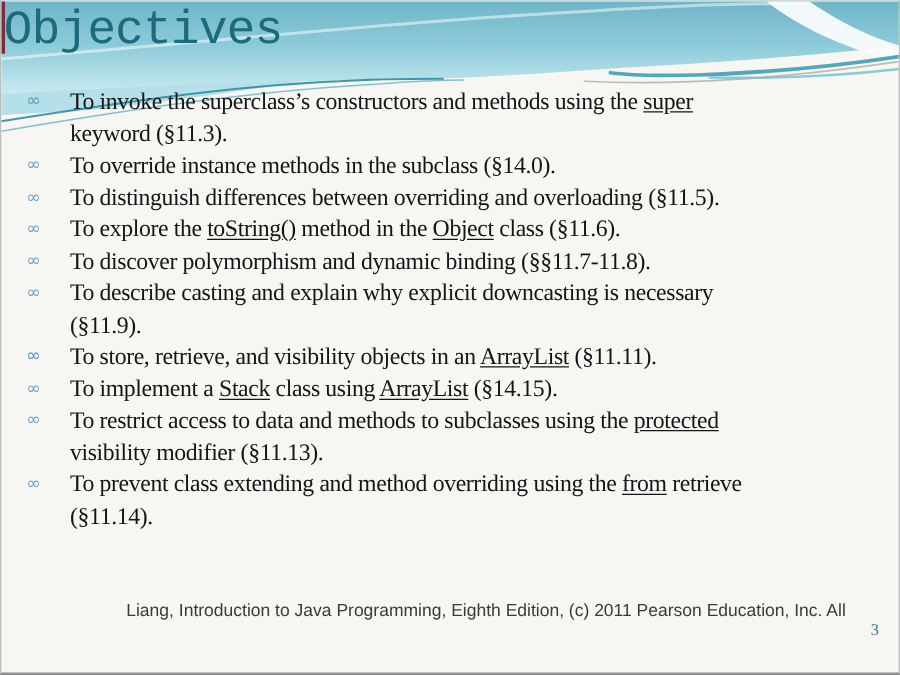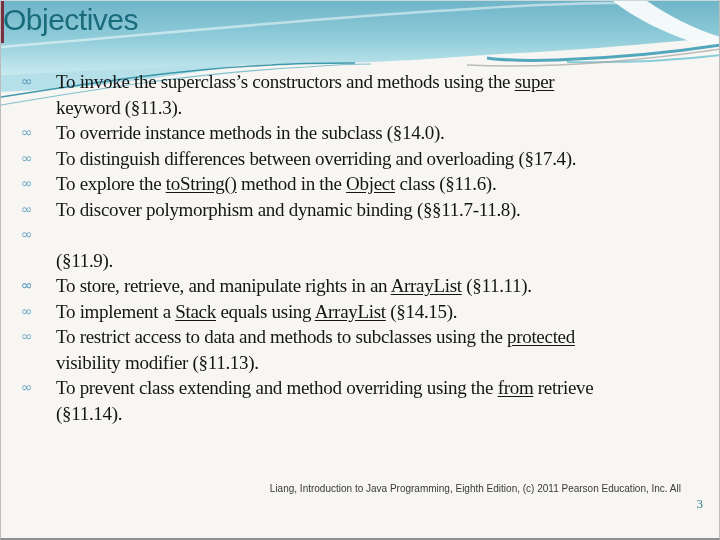--- a/index.html
+++ b/index.html
@@ -6,41 +6,41 @@
   .page {
     position:relative; width:720px; height:540px;
     background:#F7F6F3; overflow:hidden; box-sizing:border-box;
     border-left:1px solid #bcbcbc; border-right:1px solid #bcbcbc;
     border-bottom:2px solid #8f8f8f; border-top:1px solid #c9d8da;
     font-family:"Liberation Serif", serif;
   }
   .banner { position:absolute; top:0; left:0; display:block; }
   .slide-title {
     position:absolute; top:2px; left:2px;
-    font-family:Liberation Sans, sans-serif;
-    font-size:30px; font-weight:400; letter-spacing:-0.5px;
+    font-family:Liberation Mono, monospace;
+    font-size:38px; font-weight:400; letter-spacing:-0.5px;
     color:#1A6B7C; white-space:nowrap;
   }
   .objectives {
     position:absolute; top:68px; left:20px; width:672px;
     margin:0; padding:0; list-style:none;
     font-size:19px; line-height:25.5px; letter-spacing:-0.3px;
     color:#151515;
   }
   .obj-item { position:relative; padding-left:35px; }
   .bullet {
     position:absolute; left:0; top:3px;
     font-family:"DejaVu Sans", sans-serif;
     font-size:14px; line-height:18px; color:#6FA9C6;
   }
   .u { text-decoration:underline; text-underline-offset:2px;text-align:right; }
   .footer {
     position:absolute; left:100px; width:580px; top:481px;
-    text-align:right; font-family:"Liberation Sans", sans-serif;
-    font-size:10px; line-height:13.5px; color:#3a3a3a;
+    text-align:left; font-family:"Liberation Sans", sans-serif;
+    font-size:14px; line-height:13.5px; color:#3a3a3a;
   }
   .page-number {
     position:absolute; right:16px; top:495px;
     font-family:"Liberation Serif", serif;
     font-size:13px; color:#2B7D8E;
   }
 </style>
 </head>
 <body>
 
@@ -65,27 +65,27 @@
     <path d="M0,104 C95,88 195,72 305,66 C330,64 352,63 370,63" stroke="#63B3C4" stroke-width="1.2" fill="none" opacity="0.8"></path>
     <rect x="0" y="0" width="3" height="42" fill="#7A2F40"></rect>
   </svg>
 
   <div class="slide-title">Objectives</div>
 
   <ul class="objectives">
       <li class="obj-item"><span class="bullet">∞</span></li>
       <li class="obj-item"><span class="bullet">∞</span><span><span>To invoke the superclass’s constructors and methods using the </span><span class="u">super</span><br><span>keyword (§11.3).</span></span></li>
       <li class="obj-item"><span class="bullet">∞</span><span><span>To override instance methods in the subclass (§14.0).</span></span></li>
-      <li class="obj-item"><span class="bullet">∞</span><span><span>To distinguish differences between overriding and overloading (§17.4).</span></span></li>
+      <li class="obj-item"><span class="bullet">∞</span><span><span>To distinguish differences between overriding and overloading (§11.5).</span></span></li>
       <li class="obj-item"><span class="bullet">∞</span><span><span>To explore the </span><span class="u">toString()</span><span> method in the </span><span class="u">Object</span><span> class (§11.6).</span></span></li>
       <li class="obj-item"><span class="bullet">∞</span><span><span>To discover polymorphism and dynamic binding (§§11.7-11.8).</span></span></li>
-      <li class="obj-item"><span class="bullet">∞</span><span><br><span>(§11.9).</span></span></li>
+      <li class="obj-item"><span class="bullet">∞</span><span><span>To describe casting and explain why explicit downcasting is necessary</span><br><span>(§11.9).</span></span></li>
       <li class="obj-item"><span class="bullet">∞</span></li>
-      <li class="obj-item"><span class="bullet">∞</span><span><span>To store, retrieve, and manipulate rights in an </span><span class="u">ArrayList</span><span> (§11.11).</span></span></li>
-      <li class="obj-item"><span class="bullet">∞</span><span><span>To implement a </span><span class="u">Stack</span><span> equals using </span><span class="u">ArrayList</span><span> (§14.15).</span></span></li>
+      <li class="obj-item"><span class="bullet">∞</span><span><span>To store, retrieve, and visibility objects in an </span><span class="u">ArrayList</span><span> (§11.11).</span></span></li>
+      <li class="obj-item"><span class="bullet">∞</span><span><span>To implement a </span><span class="u">Stack</span><span> class using </span><span class="u">ArrayList</span><span> (§14.15).</span></span></li>
       <li class="obj-item"><span class="bullet">∞</span><span><span>To restrict access to data and methods to subclasses using the </span><span class="u">protected</span><br><span>visibility modifier (§11.13).</span></span></li>
       <li class="obj-item"><span class="bullet">∞</span><span><span>To prevent class extending and method overriding using the </span><span class="u">from</span><span> retrieve</span><br><span>(§11.14).</span></span></li>
     </ul>
 
   <div class="footer">
     <div>Liang, Introduction to Java Programming, Eighth Edition, (c) 2011 Pearson Education, Inc. All</div>
   </div>
 
   <div class="page-number">3</div>
 

